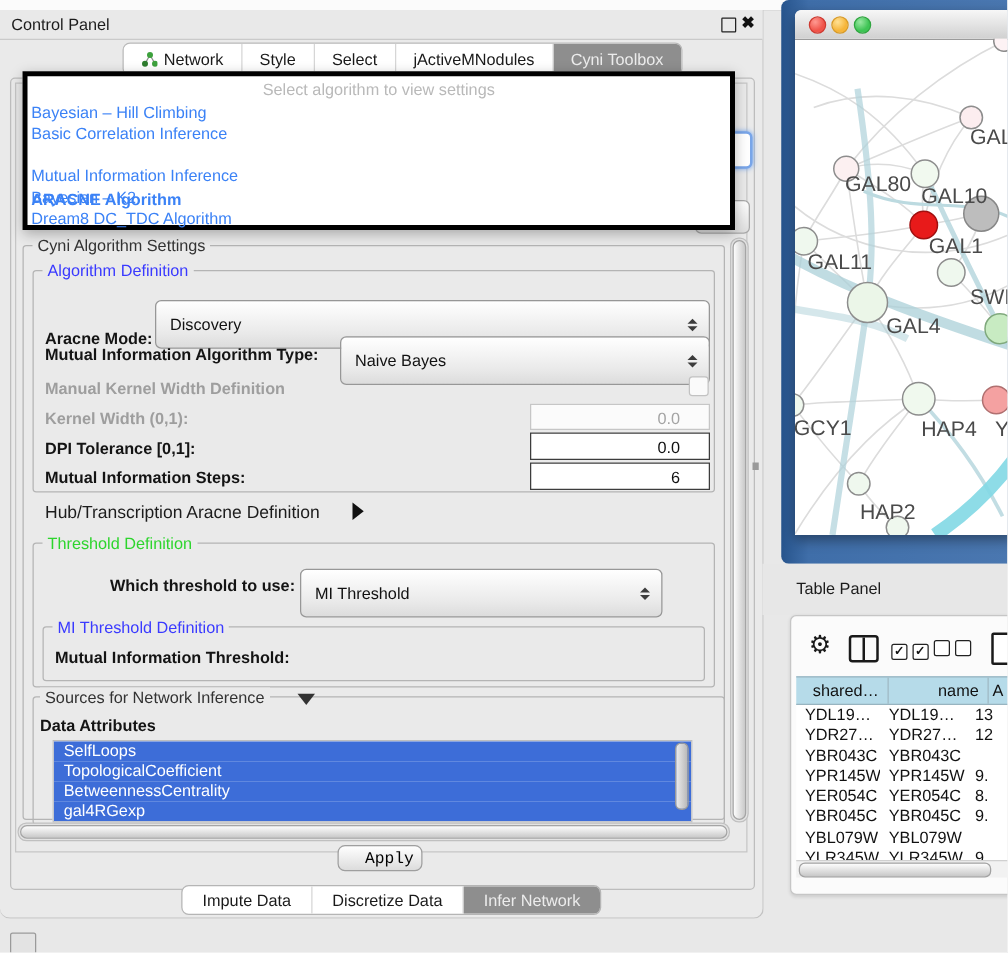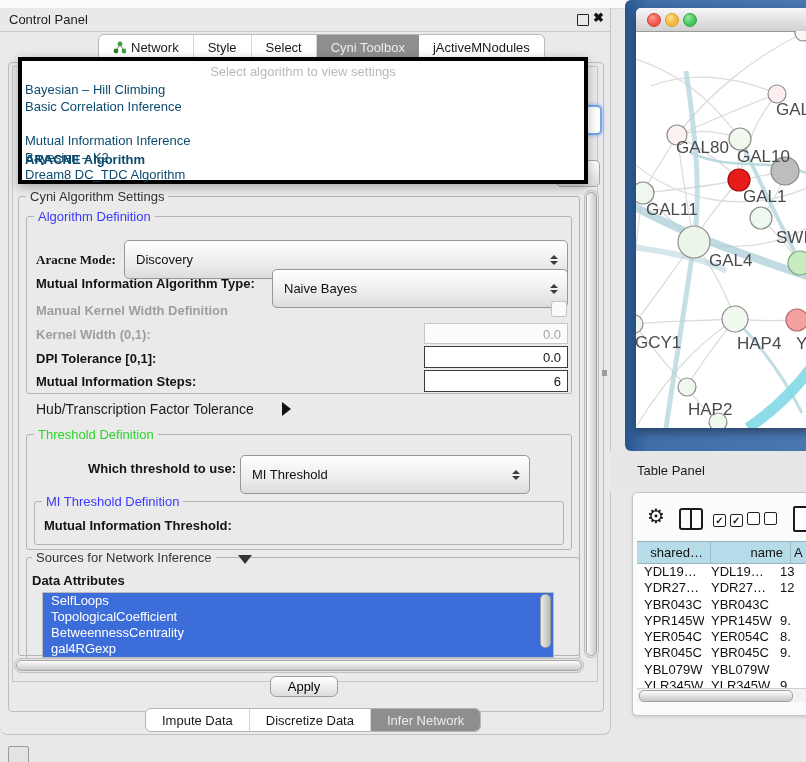--- a/index.html
+++ b/index.html
@@ -35,49 +35,49 @@
   .lbl.dis{color:#9e9e9e;}
   
   .combo{height:39px;border:1px solid #979797;border-radius:5px;background:linear-gradient(#ffffff,#e9e9e9 70%,#dcdcdc);
          display:flex;align-items:center;box-sizing:border-box;}
   .combo .ctext{padding-left:11px;font-size:13px;color:#111;flex:1;}
   .stepper{width:8px;margin-right:9px;display:flex;flex-direction:column;align-items:center;gap:2px;}
   .stepper i{width:0;height:0;border-left:4px solid transparent;border-right:4px solid transparent;}
   .stepper .up{border-bottom:4px solid #3c3c3c;}
   .stepper .dn{border-top:4px solid #3c3c3c;}
   
-  .field{box-sizing:border-box;background:#ffffff;font-size:13px;text-align:right;padding:3px 6px 0 6px;}
+  .field{box-sizing:border-box;background:#ffffff;font-size:13px;text-align:right;padding:3px 23px 0 6px;}
   .field.dark{border:1.5px solid #3c3c3c;color:#111;}
   .field.lite{border:1px solid #8f8f8f;color:#111;}
   .field.dis{border:1px solid #c6c6c6;color:#a4a4a4;background:#fbfbfb;}
   .checkbox{width:14px;height:14px;border:1px solid #c2c2c2;border-radius:3px;background:#fafafa;}
   
   .dlist{background:#ffffff;border:1px solid #bdbdbd;overflow:hidden;}
   .ditem{height:16px;line-height:16px;background:#3d6dd8;color:#ffffff;padding-left:8px;font-size:13px;white-space:nowrap;}
   .inner-sb{width:9px;border-radius:5px;background:linear-gradient(90deg,#ececec,#b9b9b9);border:1px solid #9b9b9b;}
   
   .sbv{background:#e3e3e3;border:1px solid #c0c0c0;border-radius:7px;}
   .sbv .thumb{position:absolute;left:1px;top:1px;right:1px;bottom:1px;border-radius:6px;
               background:linear-gradient(90deg,#fdfdfd,#c9c9c9);border:1px solid #a5a5a5;}
   .sbh{background:#e3e3e3;border:1px solid #c0c0c0;border-radius:7px;}
   .sbh .thumb{position:absolute;left:1px;top:1px;right:1px;bottom:1px;border-radius:6px;
               background:linear-gradient(#fdfdfd,#c9c9c9);border:1px solid #a5a5a5;}
   
   .apply-btn{left:270px;top:668px;width:68px;height:21px;border:1px solid #9f9f9f;border-radius:6px;
-             background:linear-gradient(#ffffff,#dcdcdc);font-size:13px;font-family:Liberation Sans, sans-serif;cursor:default;}
+             background:linear-gradient(#ffffff,#dcdcdc);font-size:13px;font-family:Liberation Mono, monospace;cursor:default;text-align:right;}
   .bottom-tabs{left:145px;top:700px;height:22px;background:#ffffff;border:1px solid #b5b5b5;border-radius:6px;
                display:flex;overflow:hidden;}
   .btab{display:flex;align-items:center;padding:0 16px;border-right:1px solid #d6d6d6;font-size:13px;}
   .btab:last-child{border-right:none;}
   .btab.selected{background:#8e8e8e;color:#ececec;}
   
   .popup{left:18px;top:57px;width:562px;height:119px;background:#ffffff;border:4px solid #000000;
          box-shadow:0 3px 10px rgba(0,0,0,.28);z-index:50;}
   .popup-hint{left:0;top:3px;width:100%;text-align:center;color:#b9b9b9;font-size:13px;}
-  .pitem{left:3px;height:17px;line-height:17px;font-size:13px;color:#0c4a6e;white-space:nowrap;}
+  .pitem{left:3px;height:17px;line-height:17px;font-size:13px;color:#3b82f6;white-space:nowrap;}
   .pitem.sel{font-weight:bold;}
   .frag{z-index:10;}
   .frag-blue{left:556px;top:97px;width:42px;height:26px;border-radius:5px;background:#fff;
              border:2px solid #78a5e9;box-shadow:0 0 4px #7aa8ec;}
   .frag-gray{left:556px;top:152px;width:42px;height:25px;border-radius:5px;border:1px solid #a8a8a8;
              background:linear-gradient(#fdfdfd,#dedede);}
   .split-handle{left:602px;top:370px;width:5px;height:6px;background:#9a9a9a;}
   
   .net-frame{left:625px;top:0;width:181px;height:451px;border-radius:6px 0 0 6px;
              background:linear-gradient(90deg,#27548c,#3f6ea9 12%,#4a77b0);}
@@ -139,41 +139,41 @@
             </svg>
         </span>
         <span>Network</span>
       </div>
       <div class="tab">
           <span>Style</span>
         </div>
       <div class="tab">
           <span>Select</span>
         </div>
+      <div class="tab">
+          <span>jActiveMNodules</span>
+        </div>
       <div class="tab selected">
           <span>Cyni Toolbox</span>
         </div>
-      <div class="tab">
-          <span>jActiveMNodules</span>
-        </div>
     </div>
 
     <div class="abs cp-body"></div>
     <div class="abs viewport"></div>
 
     <div class="abs frag frag-blue"></div>
     <div class="abs frag frag-gray"></div>
 
     <div class="abs group" style="left:18px;top:188px;width:560px;height:458px;"></div>
     <span class="abs gtitle t-dark" style="left:26px;top:181px;">Cyni Algorithm Settings</span>
 
     <div class="abs group" style="left:26px;top:208px;width:544px;height:176px;"></div>
     <span class="abs gtitle t-blue" style="left:34px;top:201px;">Algorithm Definition</span>
 
-    <span class="abs lbl" style="left:36px;top:244px;font-family:Liberation Serif, serif;">Aracne Mode:</span>
+    <span class="abs lbl" style="left:36px;top:255px;">Aracne Mode:</span>
     <div class="abs combo" style="left:124px;top:232px;width:444px;">
       <span class="ctext">Discovery</span>
       <span class="stepper">
           <i class="up"></i>
           <i class="dn"></i>
         </span>
     </div>
 
     <span class="abs lbl" style="left:36px;top:268px;">Mutual Information Algorithm Type:</span>
     <div class="abs combo" style="left:272px;top:261px;width:296px;">
@@ -189,21 +189,21 @@
 
     <span class="abs lbl dis" style="left:36px;top:319px;">Kernel Width (0,1):</span>
     <div class="abs field dis" style="left:424px;top:315px;width:144px;height:21px;">0.0</div>
 
     <span class="abs lbl" style="left:36px;top:343px;">DPI Tolerance [0,1]:</span>
     <div class="abs field dark" style="left:424px;top:338px;width:144px;height:22px;">0.0</div>
 
     <span class="abs lbl" style="left:36px;top:366px;">Mutual Information Steps:</span>
     <div class="abs field dark" style="left:424px;top:362px;width:144px;height:22px;">6</div>
 
-    <span class="abs" style="left:36px;top:393px;font-size:14px;color:#1c1c1c;">Hub/Transcription Factor Tolerance</span>
+    <span class="abs" style="left:36px;top:393px;font-size:14px;color:#1c1c1c;">Hub/Transcription Aracne Definition</span>
     <span class="abs" style="left:282px;top:394px;width:0;height:0;border-top:7px solid transparent;border-bottom:7px solid transparent;border-left:9px solid #111;"></span>
 
     <div class="abs group" style="left:26px;top:426px;width:544px;height:114px;"></div>
     <span class="abs gtitle t-green" style="left:34px;top:419px;">Threshold Definition</span>
 
     <span class="abs lbl" style="left:88px;top:453px;">Which threshold to use:</span>
     <div class="abs combo" style="left:240px;top:447px;width:290px;">
       <span class="ctext">MI Threshold</span>
       <span class="stepper">
           <i class="up"></i>

